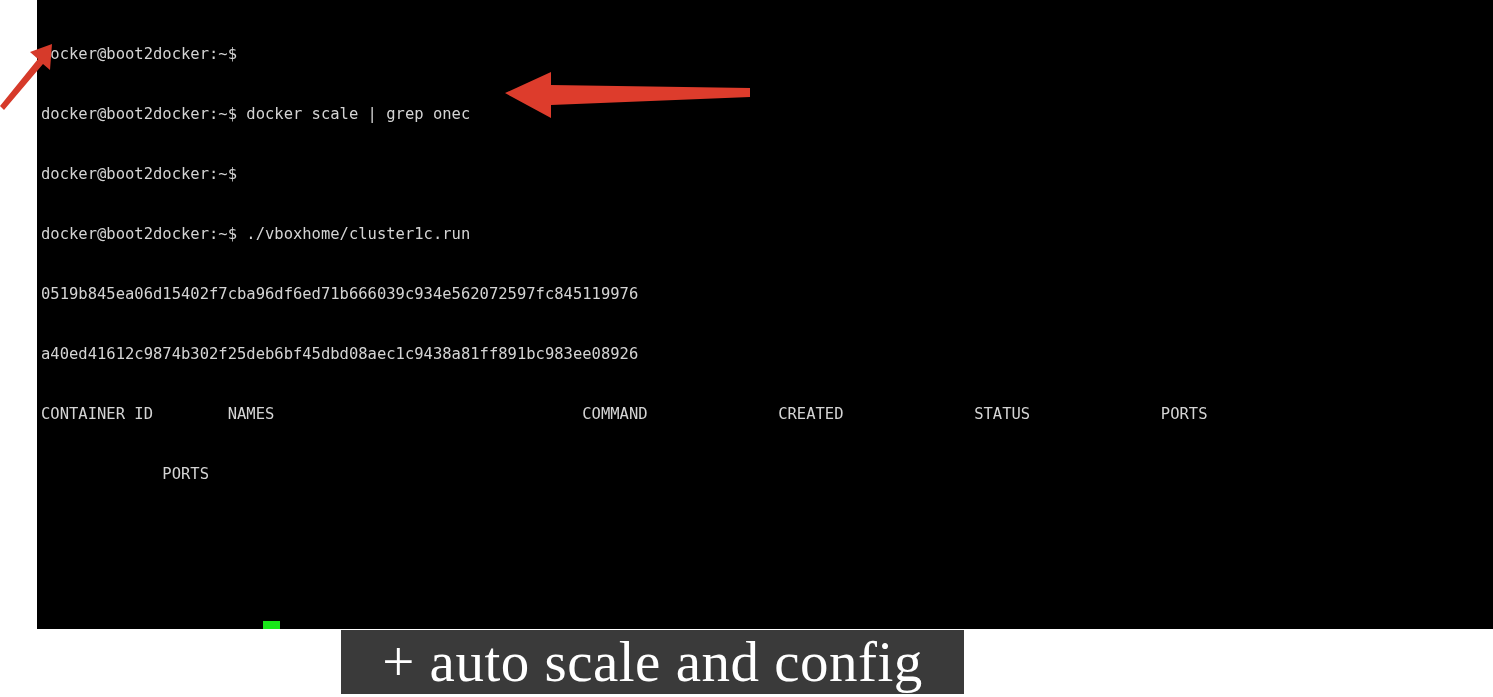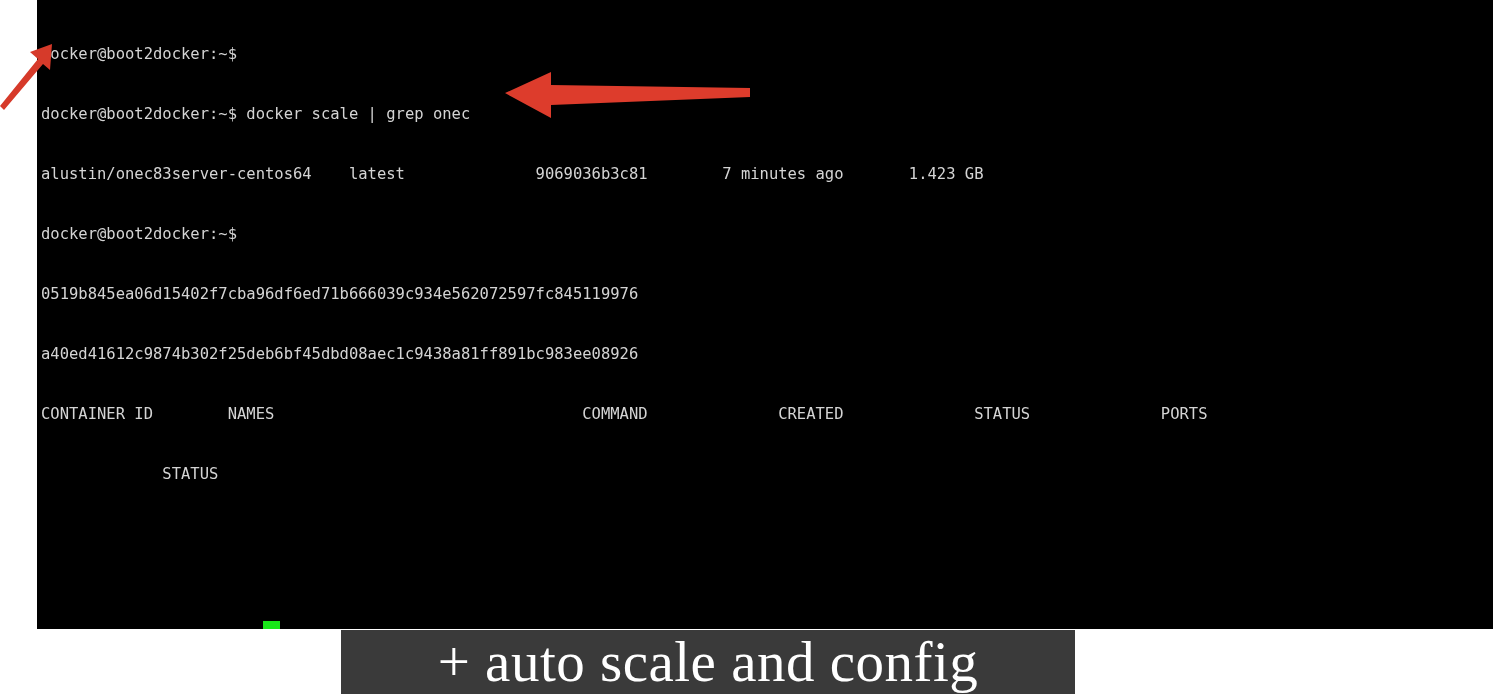--- a/index.html
+++ b/index.html
@@ -90,21 +90,21 @@
     height: 66px;
     z-index: 6;
     pointer-events: none;
   }
 
   
   #caption {
     position: absolute;
     left: 341px;
     top: 630px;
-    width: 734px;
+    width: 623px;
     height: 64px;
     background: #3a3a3a;
     display: flex;
     align-items: center;
     justify-content: center;
     z-index: 7;
   }
   #caption-text {
     color: #ffffff;
     font-family: "Liberation Serif", "DejaVu Serif", serif;
@@ -117,26 +117,26 @@
 </style>
 </head>
 <body>
 
 <div id="stage">
 
   <div id="terminal">
     <div id="term-text">
       <span class="tline">docker@boot2docker:~$</span>
       <span class="tline">docker@boot2docker:~$ docker scale | grep onec</span>
-      <span class="tline">alustin/onec83server-centos64    latest              9069036b3c81        7 minutes ago       1.423 GB</span>
       <span class="tline">docker@boot2docker:~$</span>
+      <span class="tline">docker@boot2docker:~$ ./vboxhome/cluster1c.run</span>
       <span class="tline">0519b845ea06d15402f7cba96df6ed71b666039c934e562072597fc845119976</span>
       <span class="tline">a40ed41612c9874b302f25deb6bf45dbd08aec1c9438a81ff891bc983ee08926</span>
       <span class="tline">CONTAINER ID        NAMES                                 COMMAND              CREATED              STATUS              PORTS</span>
-      <span class="tline">             STATUS</span>
+      <span class="tline">             PORTS</span>
       
       
       
       
       
       
       
       
       
       

